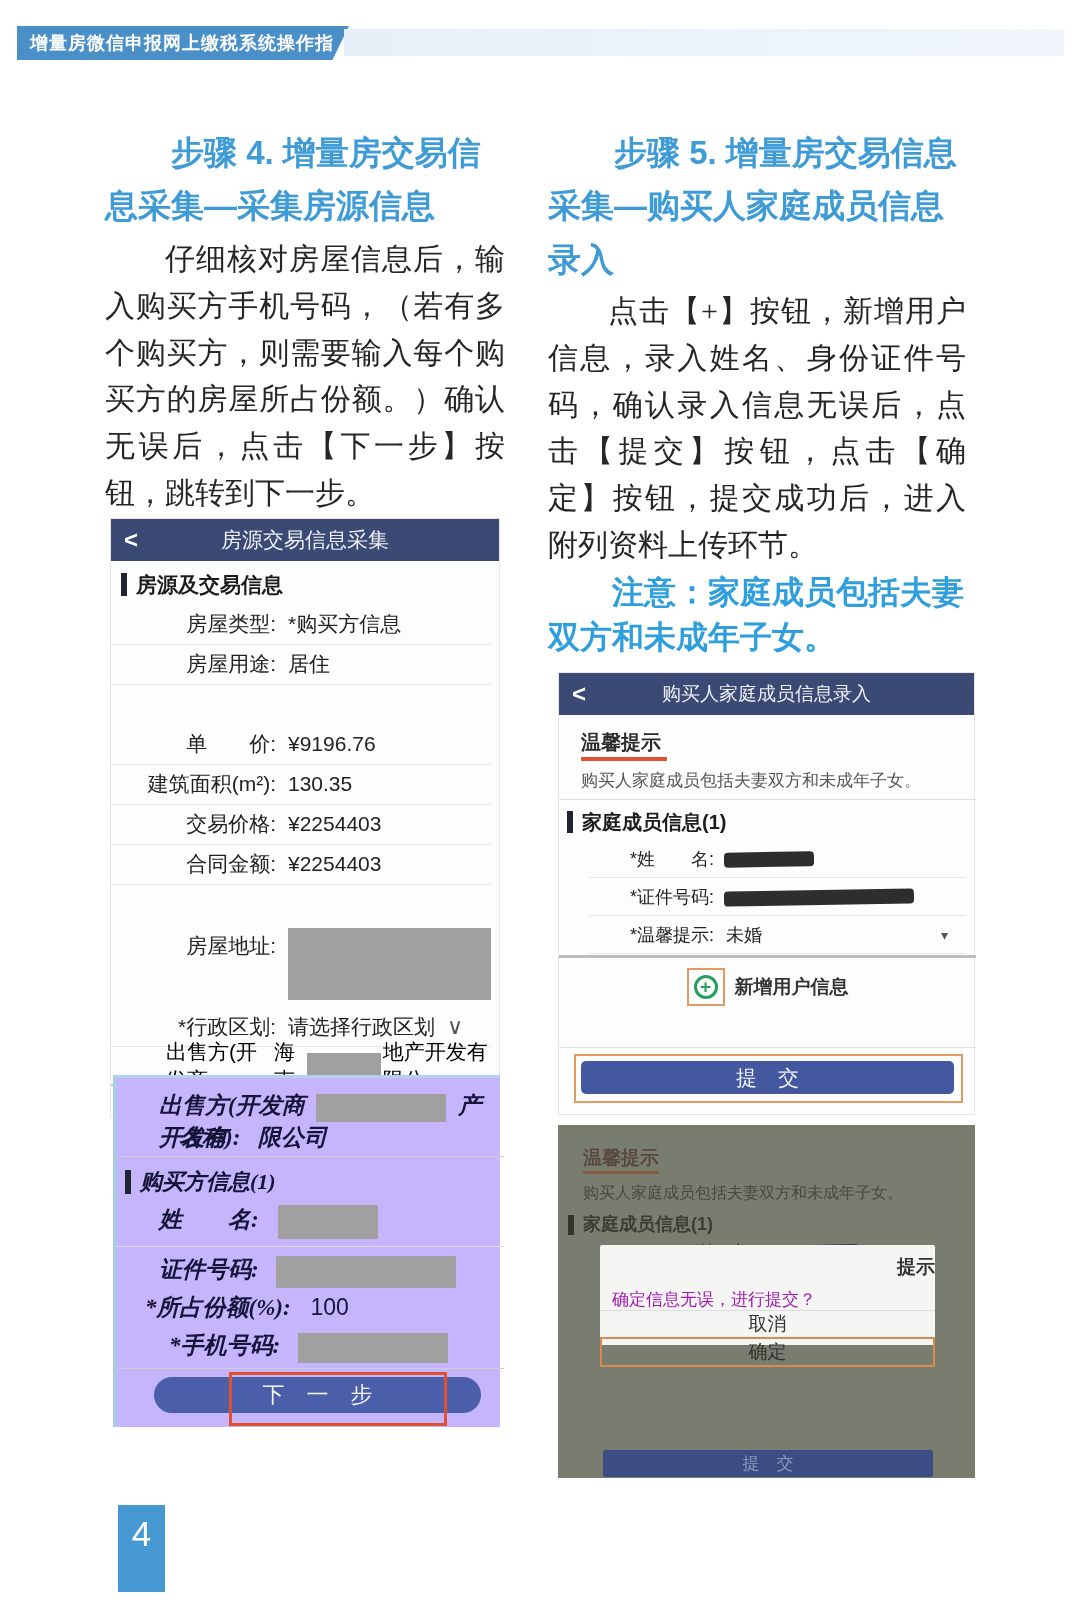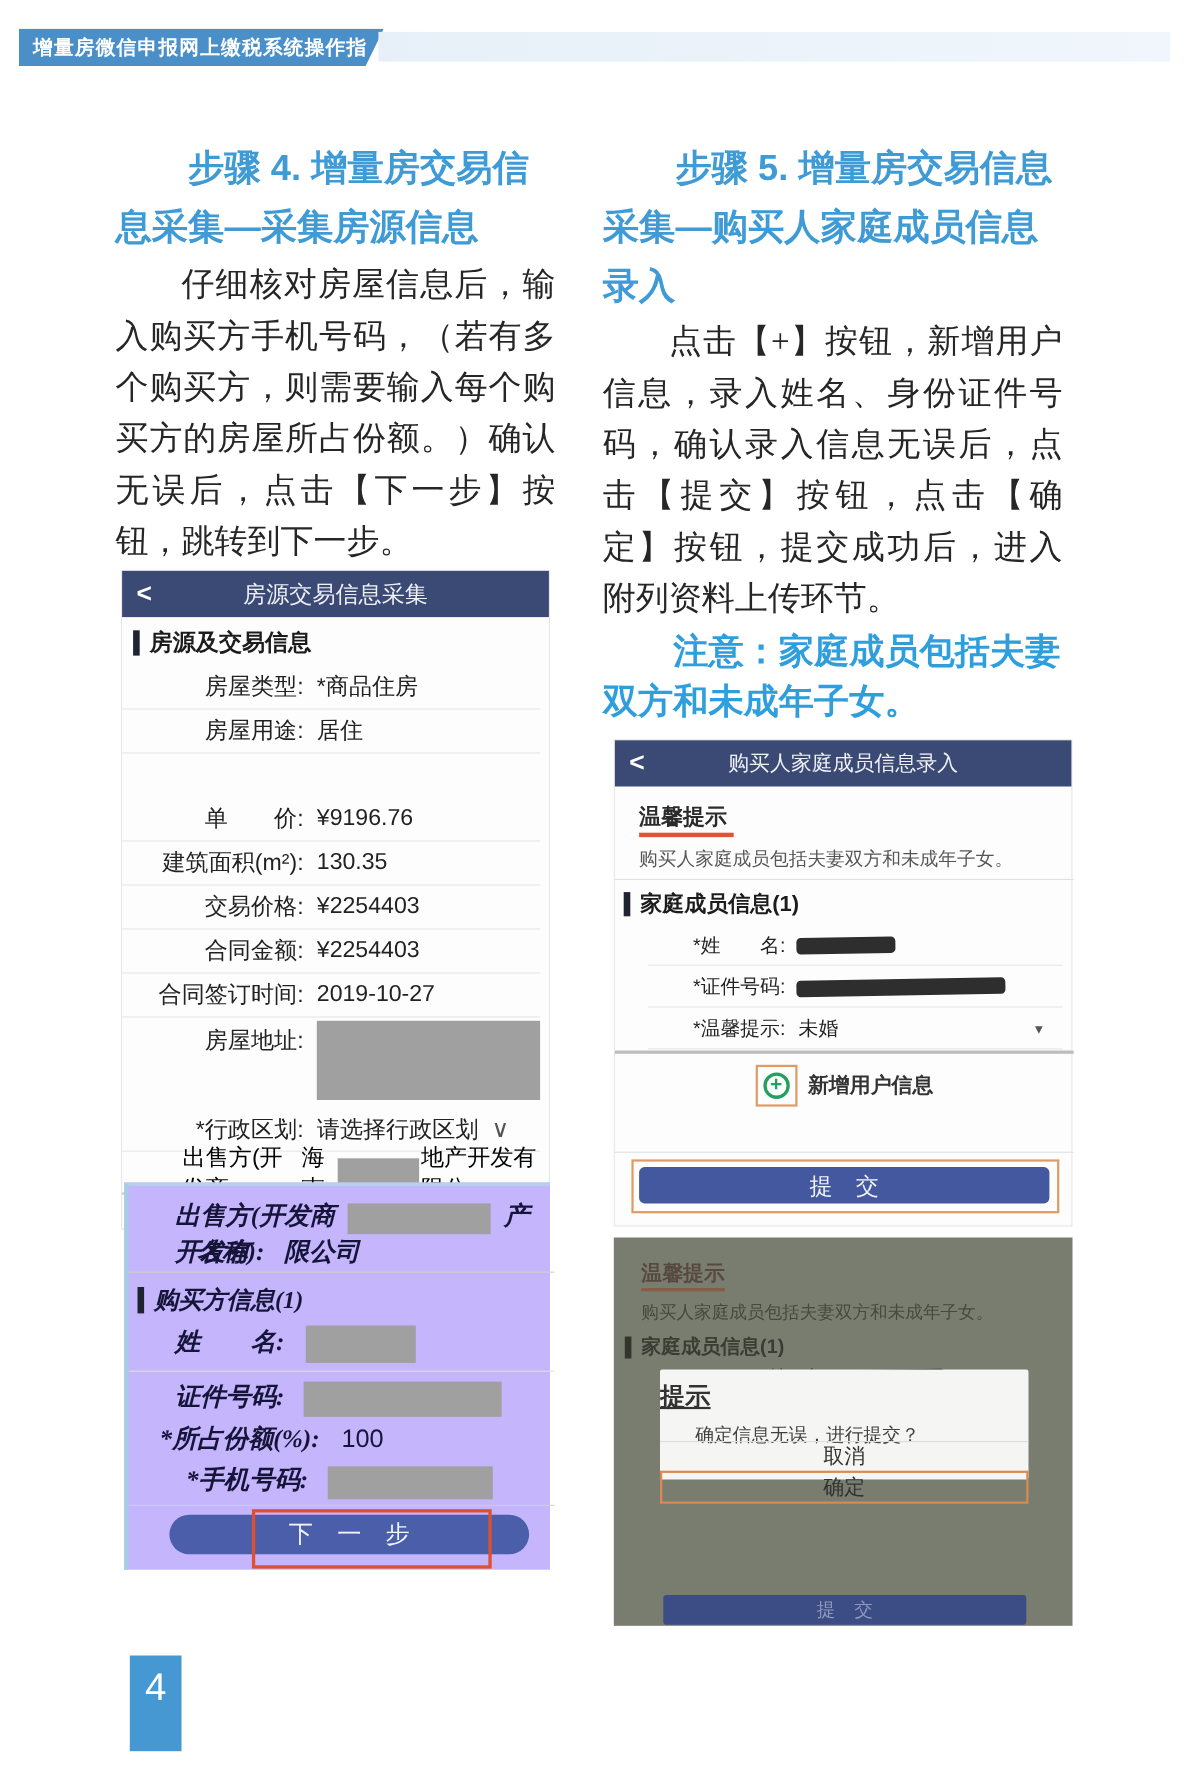--- a/index.html
+++ b/index.html
@@ -66,45 +66,41 @@
 
   <div class="abs shot" style="left:110px;top:518px;width:390px;height:600px;">
     <div class="nav" style="height:42px;font-size:21px;">
       <span class="back">&lt;</span>
       <span>房源交易信息采集</span>
     </div>
     <div class="sec" style="left:10px;top:54px;font-size:21px;">房源及交易信息</div>
 
     <div class="frow" style="top:85px;height:40px;font-size:21px;">
       <span class="flabel">房屋类型:</span>
-      <span class="fvalue">*商品住房</span>
+      <span class="fvalue">*购买方信息</span>
     </div>
     <div class="frow" style="top:125px;height:40px;font-size:21px;">
       <span class="flabel">房屋用途:</span>
       <span class="fvalue">居住</span>
     </div>
     <div class="frow" style="top:205px;height:40px;font-size:21px;">
       <span class="flabel">单　　价:</span>
       <span class="fvalue">¥9196.76</span>
     </div>
     <div class="frow" style="top:245px;height:40px;font-size:21px;">
       <span class="flabel">建筑面积(m²):</span>
       <span class="fvalue">130.35</span>
     </div>
     <div class="frow" style="top:285px;height:40px;font-size:21px;">
       <span class="flabel">交易价格:</span>
       <span class="fvalue">¥2254403</span>
     </div>
     <div class="frow" style="top:325px;height:40px;font-size:21px;">
       <span class="flabel">合同金额:</span>
       <span class="fvalue">¥2254403</span>
-    </div>
-    <div class="frow" style="top:365px;height:40px;font-size:21px;">
-      <span class="flabel">合同签订时间:</span>
-      <span class="fvalue">2019-10-27</span>
     </div>
 
     <div class="frow" style="top:405px;height:82px;align-items:flex-start;font-size:21px;border-bottom:none;">
       <span class="flabel" style="padding-top:8px;">房屋地址:</span>
       <span class="redact" style="margin-left:12px;width:215px;height:72px;margin-top:4px;"></span>
     </div>
 
     <div class="frow" style="top:489px;height:38px;font-size:21px;">
       <span class="flabel">*行政区划:</span>
       <span class="fvalue">请选择行政区划</span>
@@ -219,22 +215,22 @@
     <div class="abs dim" style="left:25px;top:58px;font-size:16px;color:#42453b;">购买人家庭成员包括夫妻双方和未成年子女。</div>
 
     <div class="sec dim" style="left:10px;top:90px;font-size:18px;color:#35382f;border-left-color:#2c2f27;">家庭成员信息(1)</div>
 
     <div class="abs dim" style="left:135px;top:116px;font-size:16px;color:#3c3f35;">
       <span>*姓　名:</span>
       <span class="scribble" style="width:95px;height:14px;margin-left:8px;background:#1d1d1d;"></span>
     </div>
 
     <div class="abs" style="left:42px;top:120px;width:335px;height:100px;background:#f5f5f3;border-radius:2px;">
-      <div style="text-align:left;font-size:23px;font-weight:bold;color:#333;padding-top:9px;text-decoration:underline;">提示</div>
-      <div style="font-size:17px;color:#404040;padding:8px 0 0 32px;">确定信息无误，进行提交？</div>
+      <div style="text-align:right;font-size:19px;font-weight:bold;color:#333;padding-top:9px;">提示</div>
+      <div style="font-size:17px;color:#a21caf;padding:8px 0 0 12px;">确定信息无误，进行提交？</div>
       <div style="position:absolute;left:0;right:0;bottom:0;height:34px;display:flex;border-top:1px solid #ddd;flex-direction:column;">
         <div style="flex:1;display:flex;align-items:center;justify-content:center;font-size:19px;color:#333;">取消</div>
         <div style="flex:1;display:flex;align-items:center;justify-content:center;font-size:19px;color:#333;
                     border:2px solid #d98a50;box-sizing:border-box;">确定</div>
       </div>
     </div>
 
     <div class="btn-blue" style="left:45px;top:325px;width:330px;height:27px;font-size:17px;border-radius:3px;
           background:#3c4c85;color:#8f99bb;">提　交</div>
   </div>

